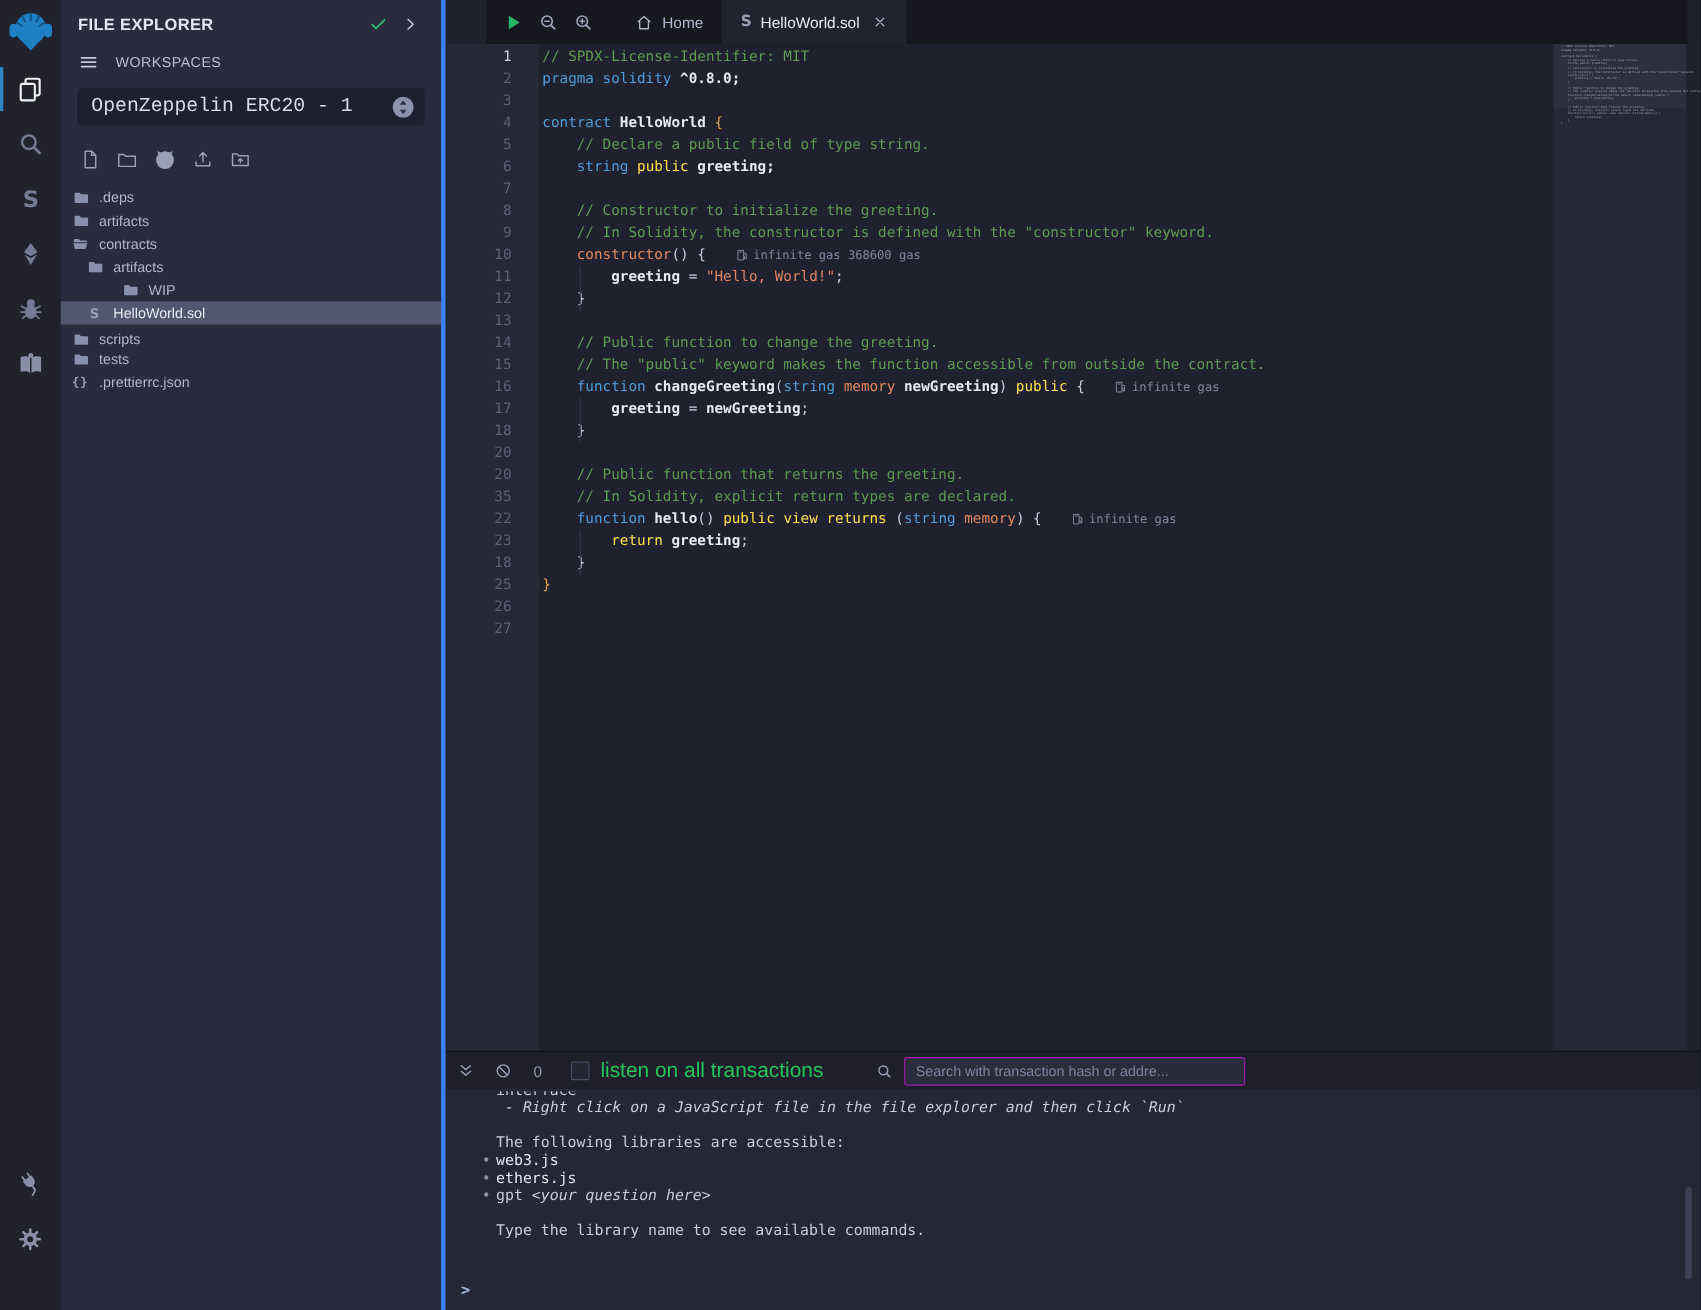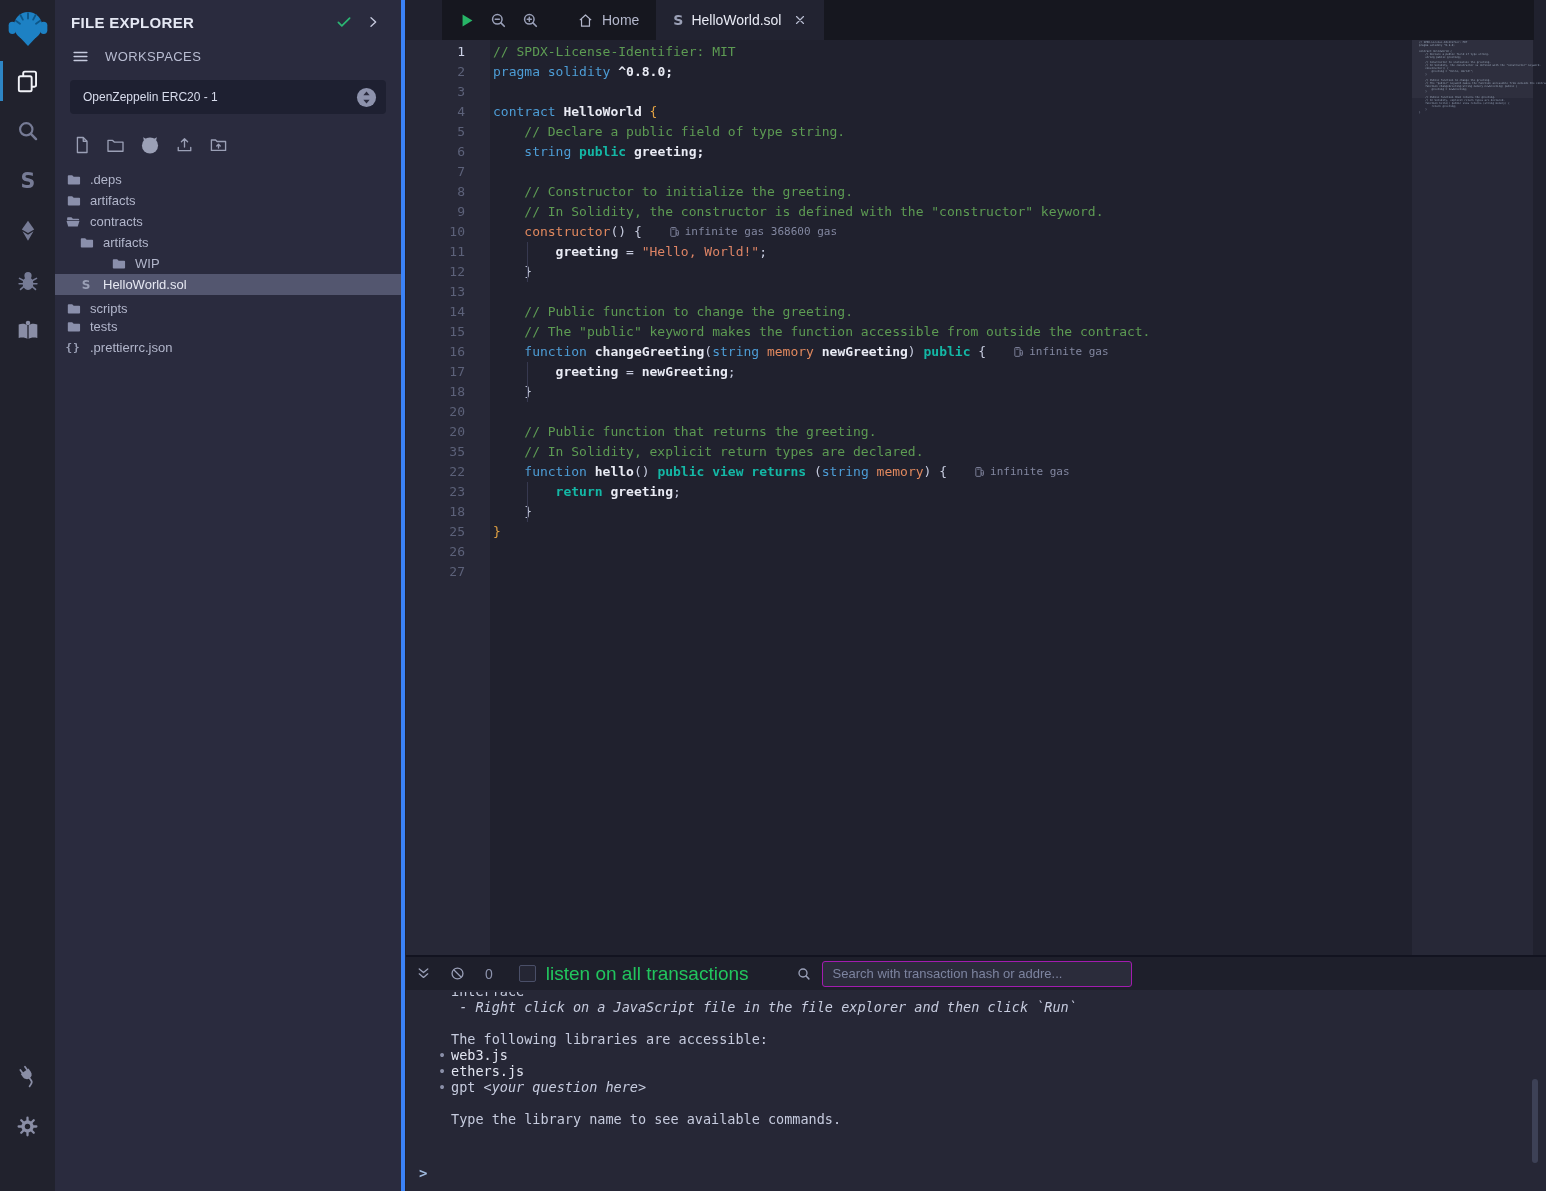--- a/index.html
+++ b/index.html
@@ -18,21 +18,21 @@
   
   .sidepanel{position:absolute;left:55px;top:0;bottom:0;width:350px;background:#2a2b3e;
              border-right:4px solid #3b82f6;box-sizing:border-box;}
   .sp-header{display:flex;align-items:center;padding:13px 20px 8px 16px;}
   .sp-title{flex:1;font-size:15px;font-weight:700;color:#e4e7f3;letter-spacing:.3px;}
   .sp-hicon{display:flex;align-items:center;margin-left:12px;cursor:pointer;}
   .sp-workspaces{display:flex;align-items:center;gap:15px;padding:8px 16px 4px 16px;
                  color:#b9bdd2;font-size:13px;letter-spacing:.4px;}
   .sp-select{margin:10px 15px 0 15px;height:34px;background:#1e2031;border-radius:4px;
              display:flex;align-items:center;padding:0 9px 0 13px;cursor:pointer;}
-  .sp-select-label{flex:1;font-size:12px;color:#d8dcec;}
+  .sp-select-label{flex:1;font-size:18px;color:#d8dcec;font-family:Liberation Mono, monospace;}
   .sp-tools{display:flex;align-items:center;gap:13px;padding:20px 0 4px 17px;}
   .sp-tool{cursor:pointer;display:flex;}
   .tree{margin-top:9px;font-size:13px;color:#b2b6cb;}
   .tree-row{height:21px;display:flex;align-items:center;gap:9px;cursor:pointer;}
   .tree-row.selected{background:#53566f;color:#e6e8f2;}
   .tree-icon{width:16px;display:flex;justify-content:center;align-items:center;}
   .sol-glyph{font-family:"DejaVu Sans",sans-serif;font-weight:700;color:#9ba0b6;font-size:12px;}
   .json-glyph{font-family:"DejaVu Sans Mono",monospace;font-weight:700;color:#9ba0b6;font-size:11px;letter-spacing:1px;}
 
   
@@ -49,21 +49,21 @@
   .editor{position:absolute;top:40px;left:0;right:0;bottom:236px;background:#20212e;}
   .gutter{position:absolute;left:0;top:0;bottom:0;width:84px;background:#272837;padding-top:2px;box-sizing:border-box;}
   .gnum{height:20px;line-height:20px;text-align:right;padding-right:25px;
         font-family:"DejaVu Sans Mono",monospace;font-size:13px;color:#5c6179;}
   .gnum.active{color:#ccd1e6;}
   .code{position:absolute;left:84px;right:134px;top:0;bottom:0;padding:2px 0 0 3px;overflow:hidden;cursor:text;}
   .cl{height:20px;line-height:20px;font-family:"DejaVu Sans Mono",monospace;font-size:13px;
       white-space:pre;color:#c6cbde;position:relative;}
   .tk-c{color:#5d9b53;}
   .tk-k{color:#4d9dd6;}
-  .tk-t{color:#14b8a6;font-weight:bold;}
+  .tk-t{color:#fde047;}
   .tk-o{color:#e0885e;}
   .tk-s{color:#dd8465;}
   .tk-w{color:#e9ebf4;font-weight:700;}
   .tk-p{color:#c6cbde;}
   .tk-b{color:#e2a243;}
   .guide{position:absolute;left:34px;top:0;bottom:0;border-left:1px solid #373950;}
   .gas{display:inline-flex;align-items:center;gap:5px;margin-left:28px;height:20px;
        font-size:11px;color:#8287a0;vertical-align:top;font-family:"DejaVu Sans Mono",monospace;}
   .minimap{position:absolute;right:13px;top:0;bottom:0;width:121px;background:#272837;cursor:pointer;}
   .minimap pre{margin:0;padding:2px 0 0 7px;font-family:"DejaVu Sans Mono",monospace;

